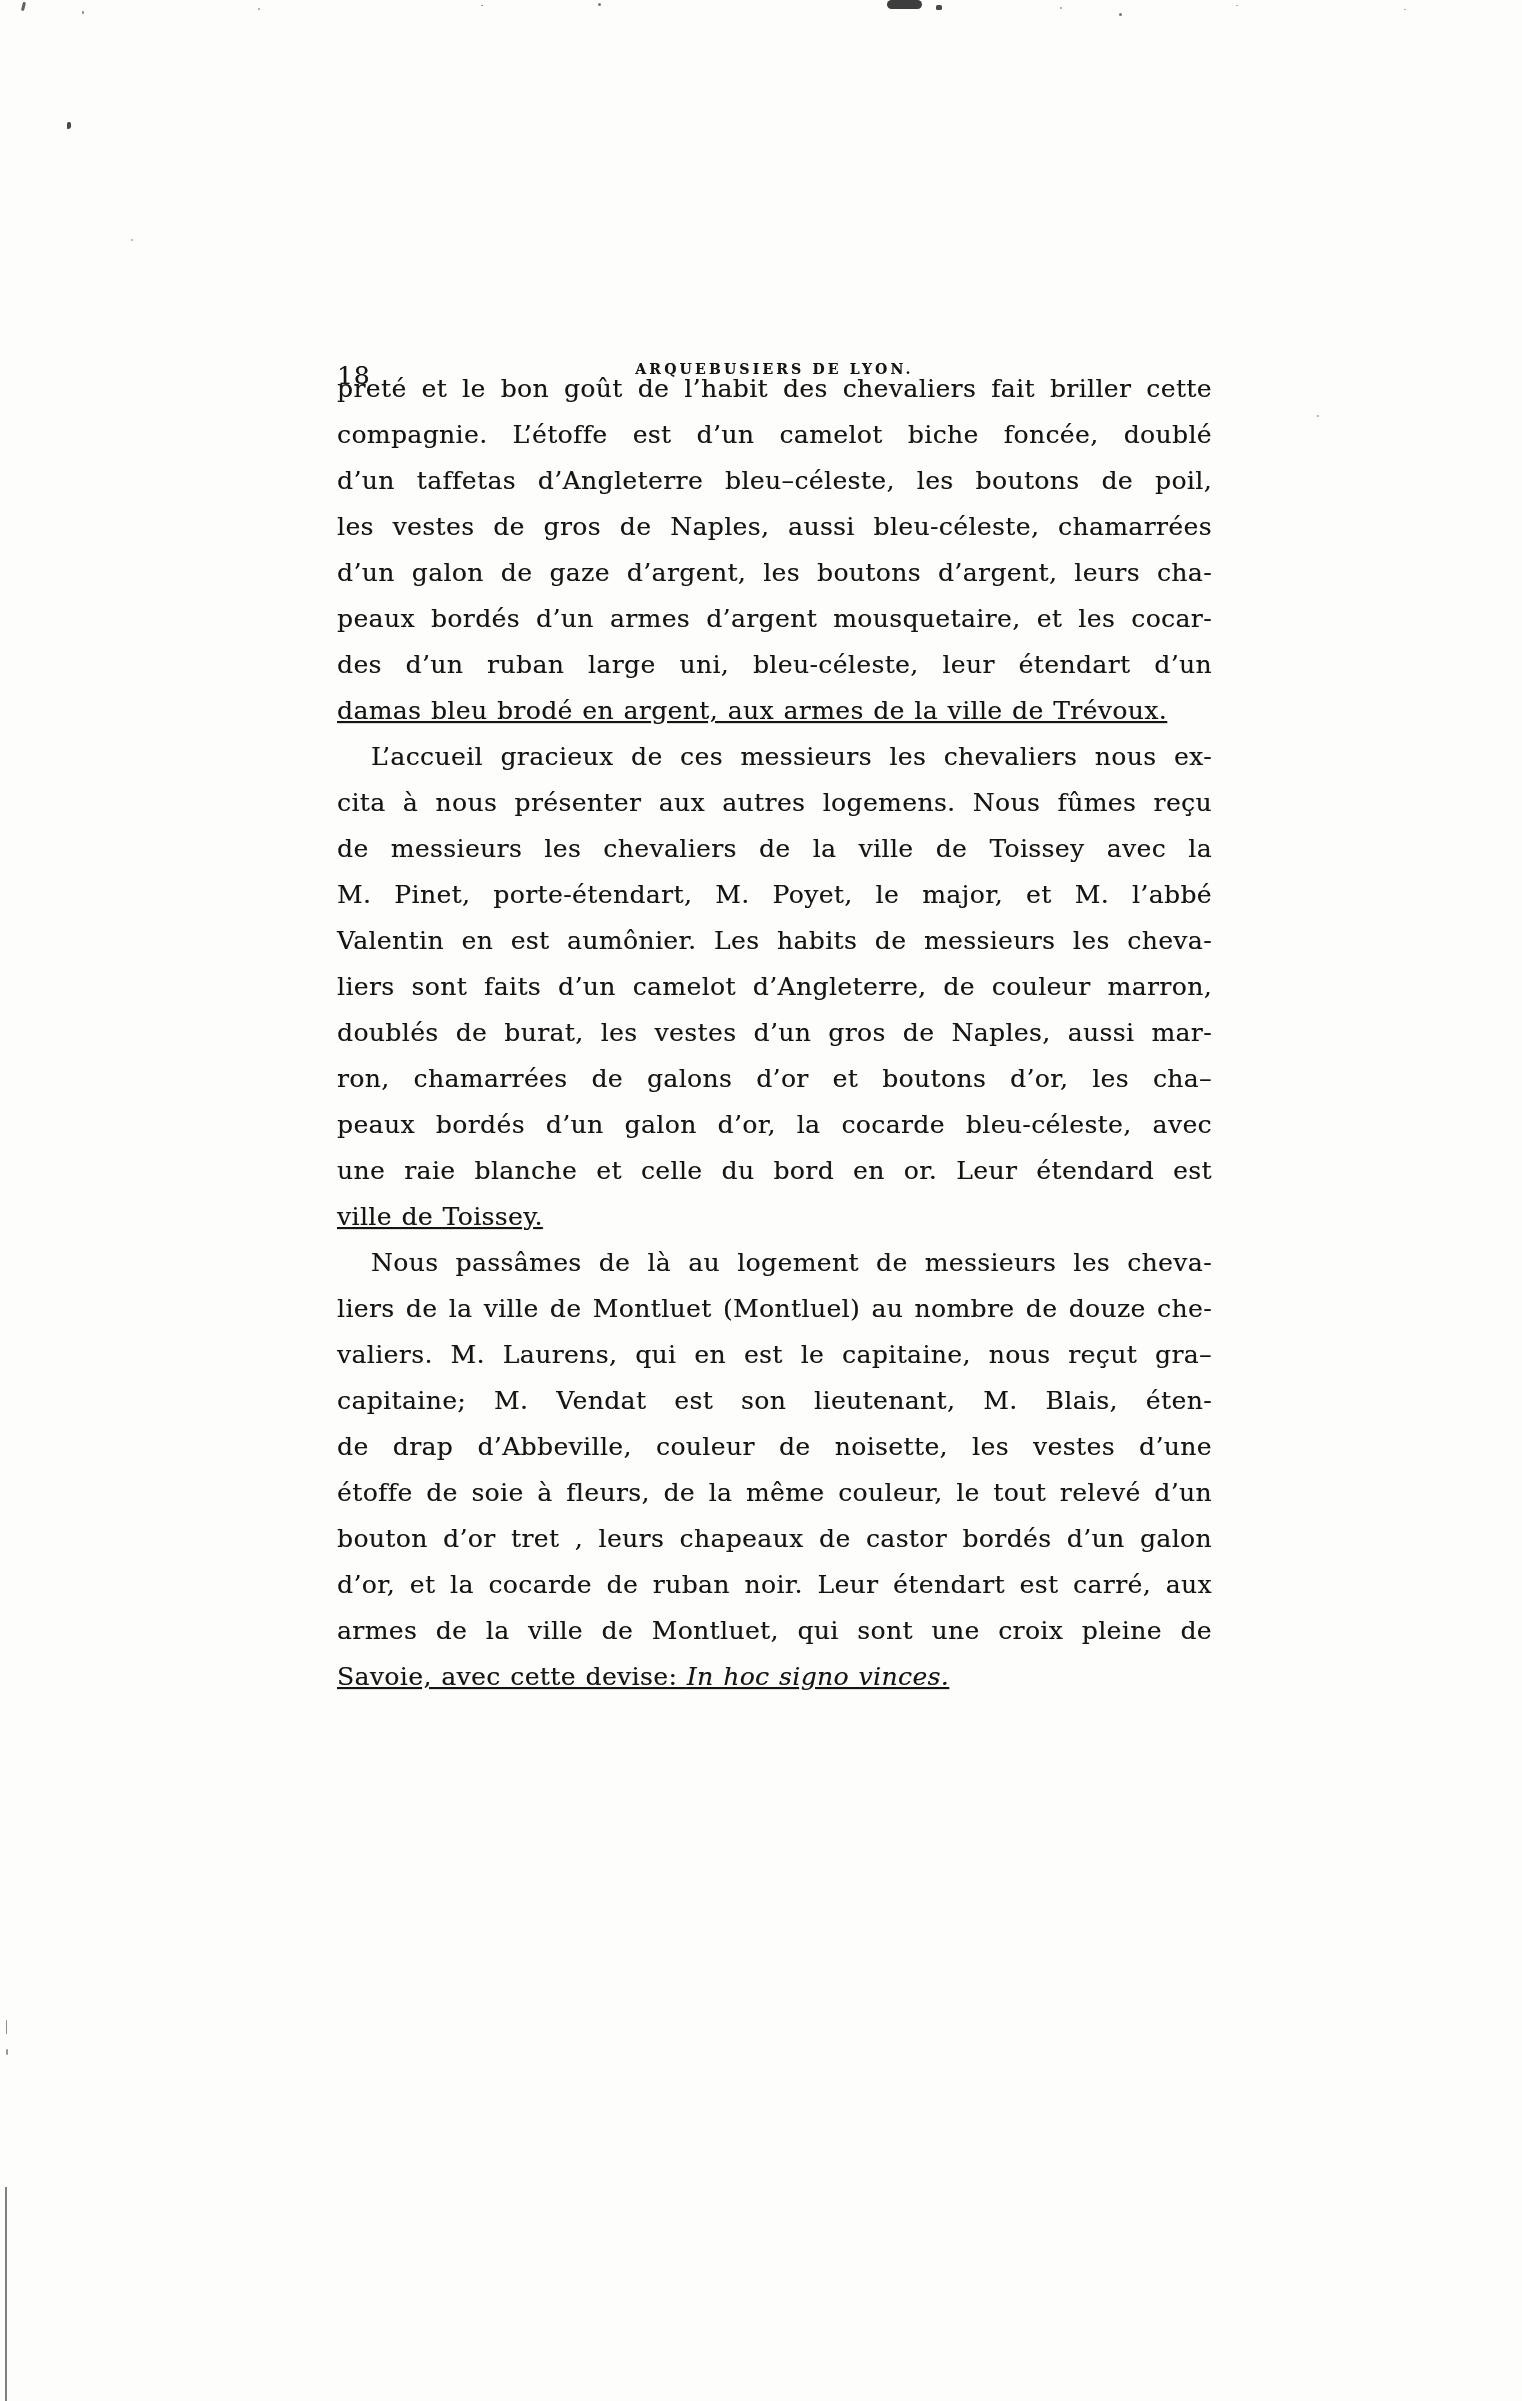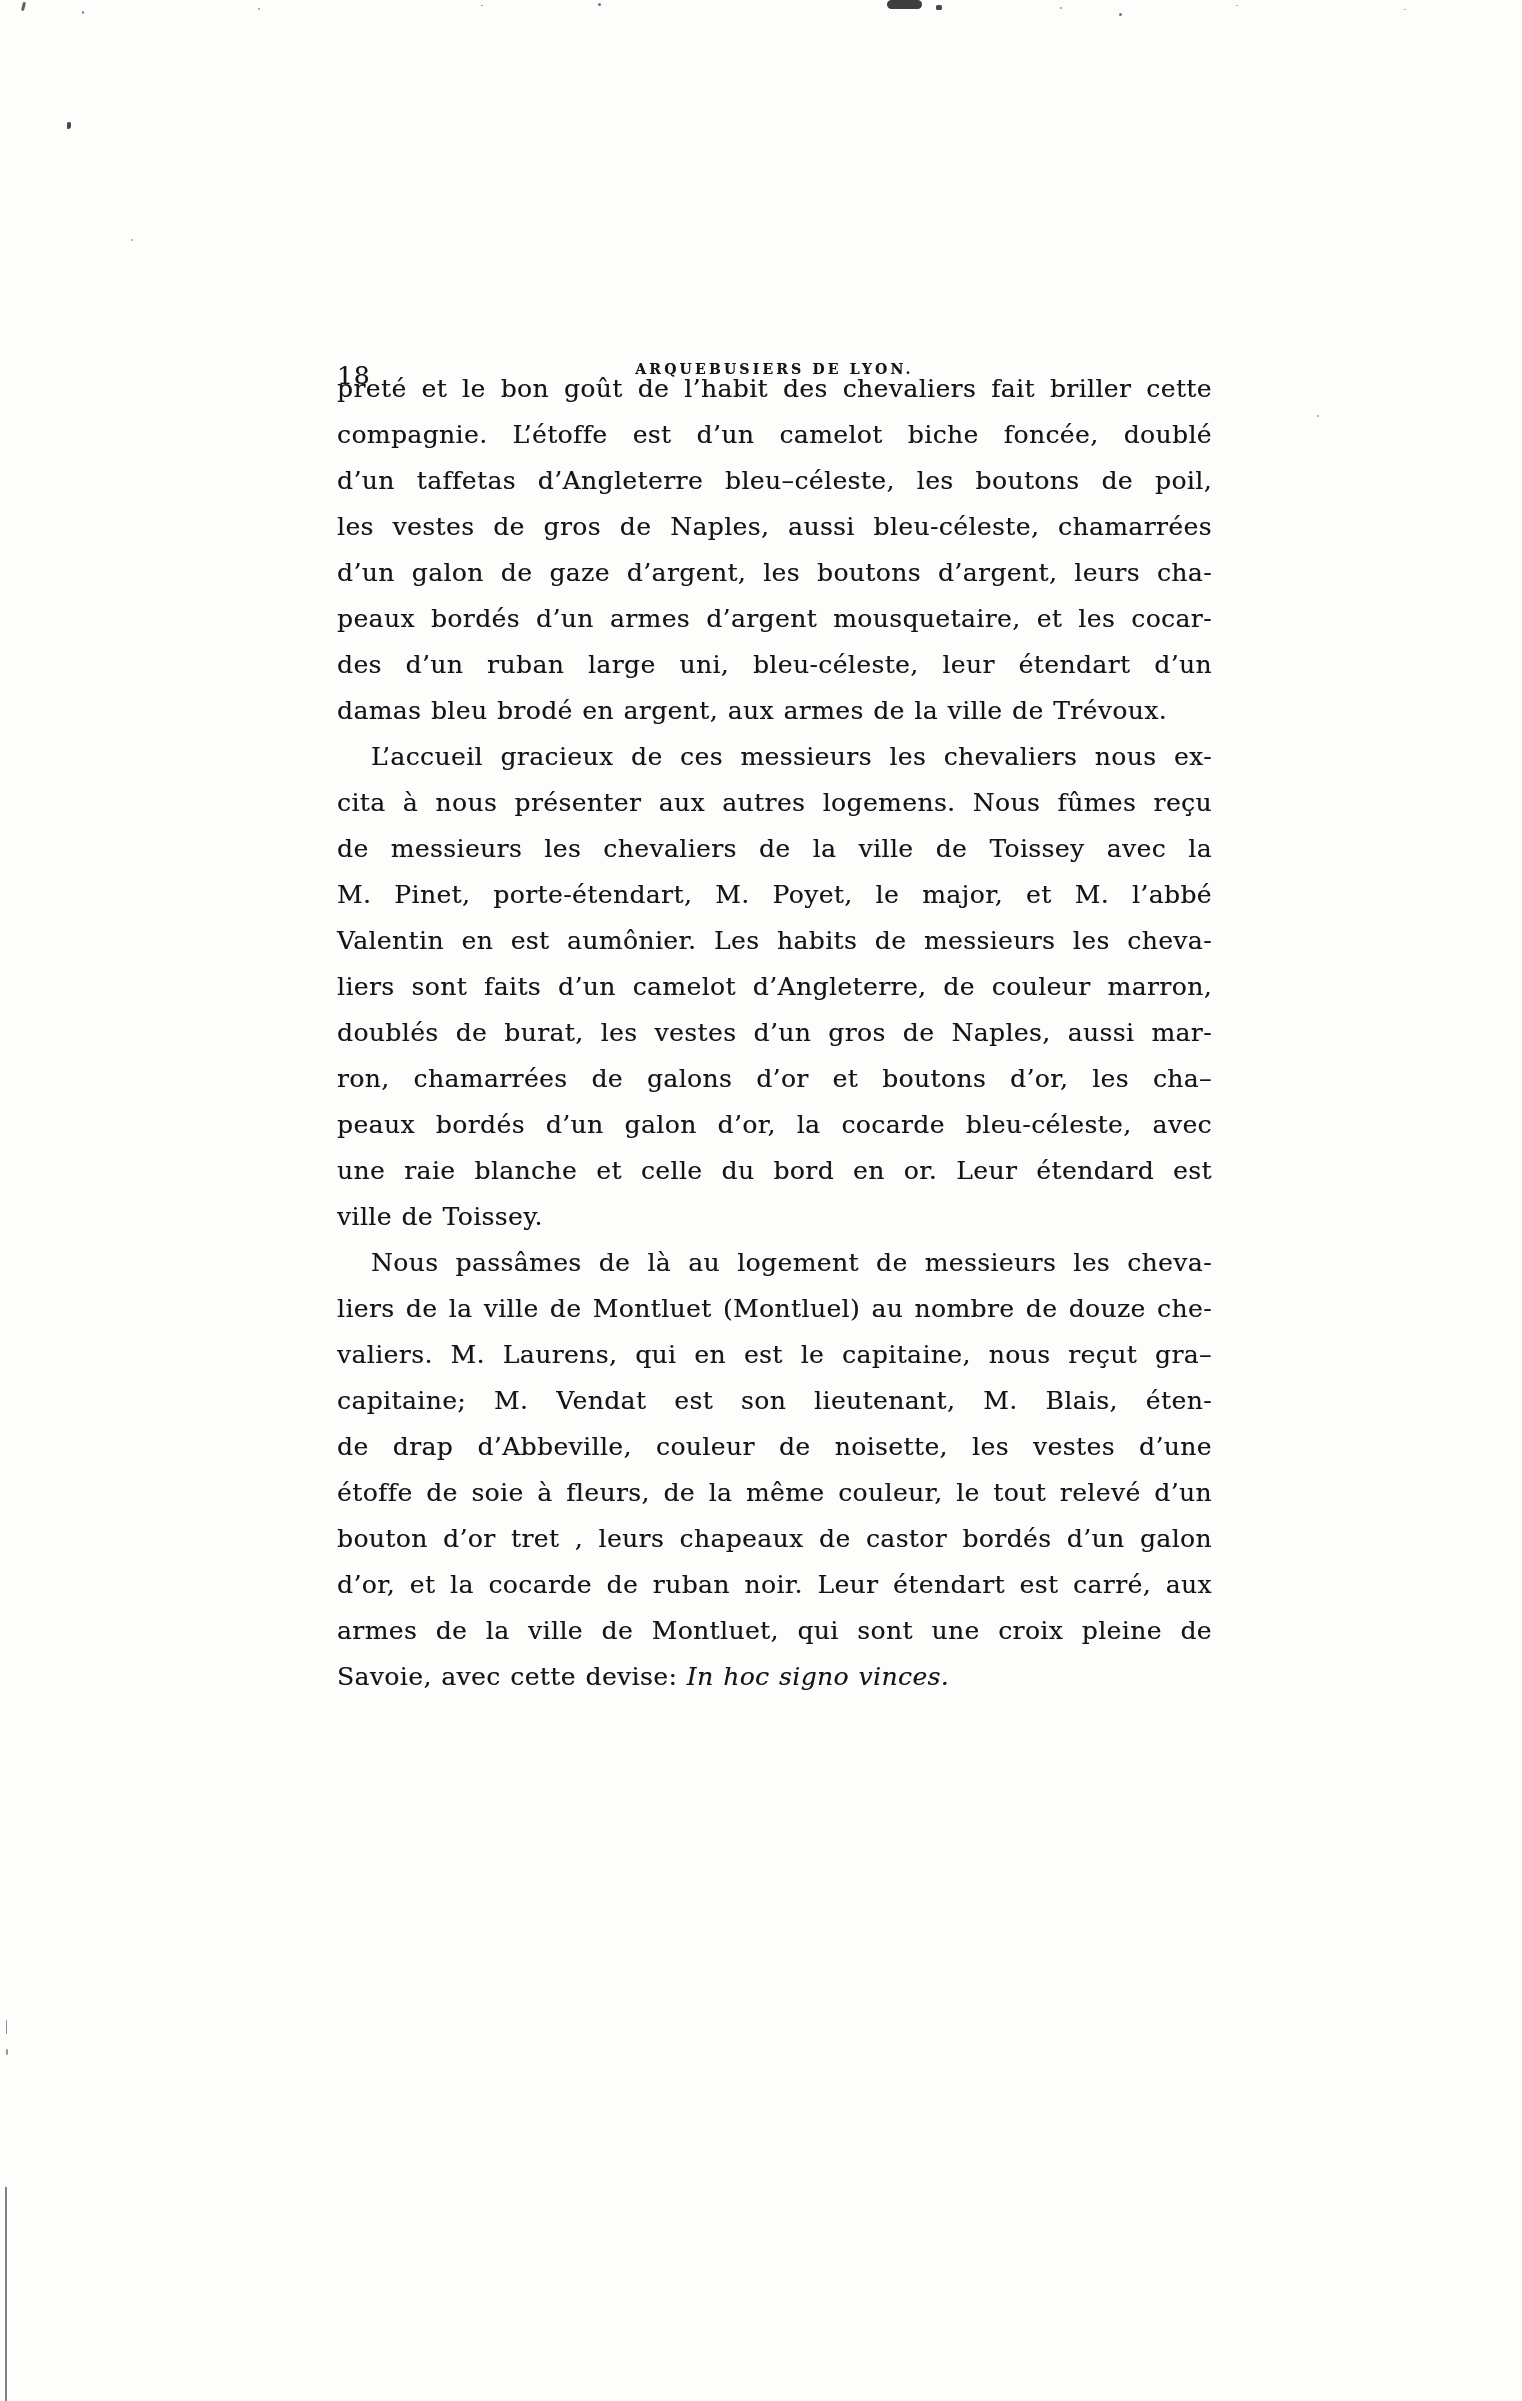--- a/index.html
+++ b/index.html
@@ -44,21 +44,21 @@
   .line {
     line-height: 46px;
     font-size: 25px;
     letter-spacing: 0.4px;
     word-spacing: 1.2px;
     text-align: justify;
     text-align-last: justify;
     text-shadow: 0.3px 0.3px 0.4px rgba(0,0,0,0.42);
     white-space: normal;
   }
-  .line.para-last { text-align: left; text-align-last: left; }
+  .line.para-last { text-align: left; text-align-last: left; text-decoration: underline; }
   .line.indent { text-indent: 34px; }
   .italic { font-style: italic; }
   
   .noise {
     position: absolute;
     background: #1c1c1c;
     border-radius: 1.6px;
   }
 </style>
 </head>

